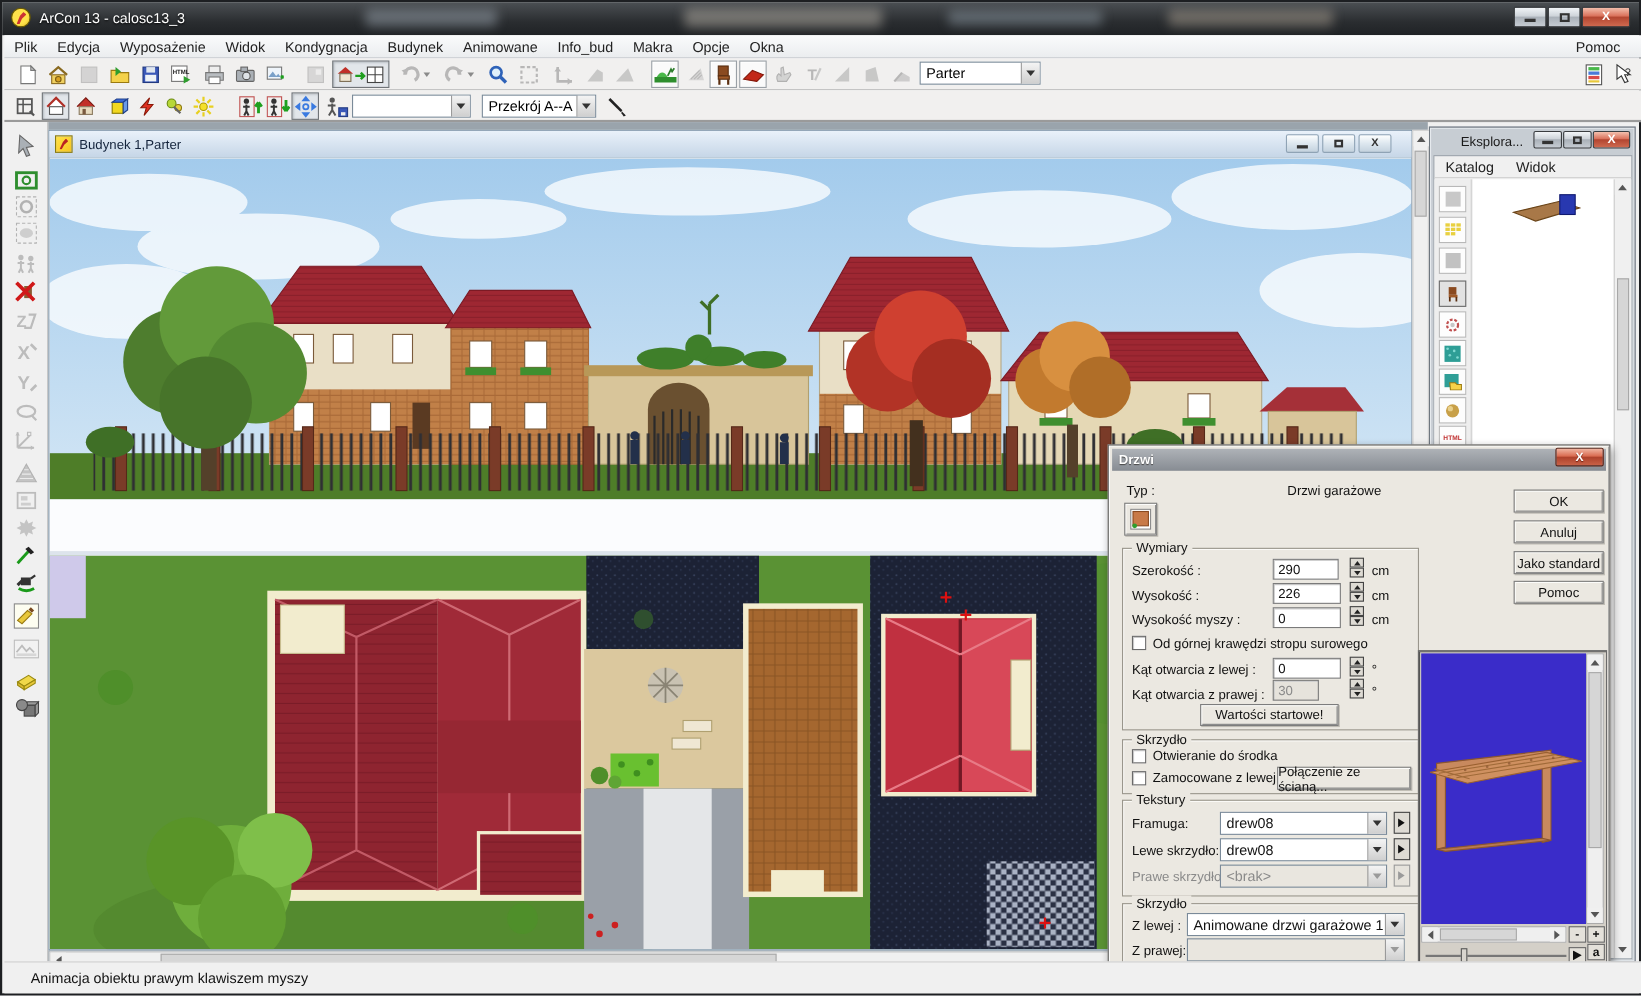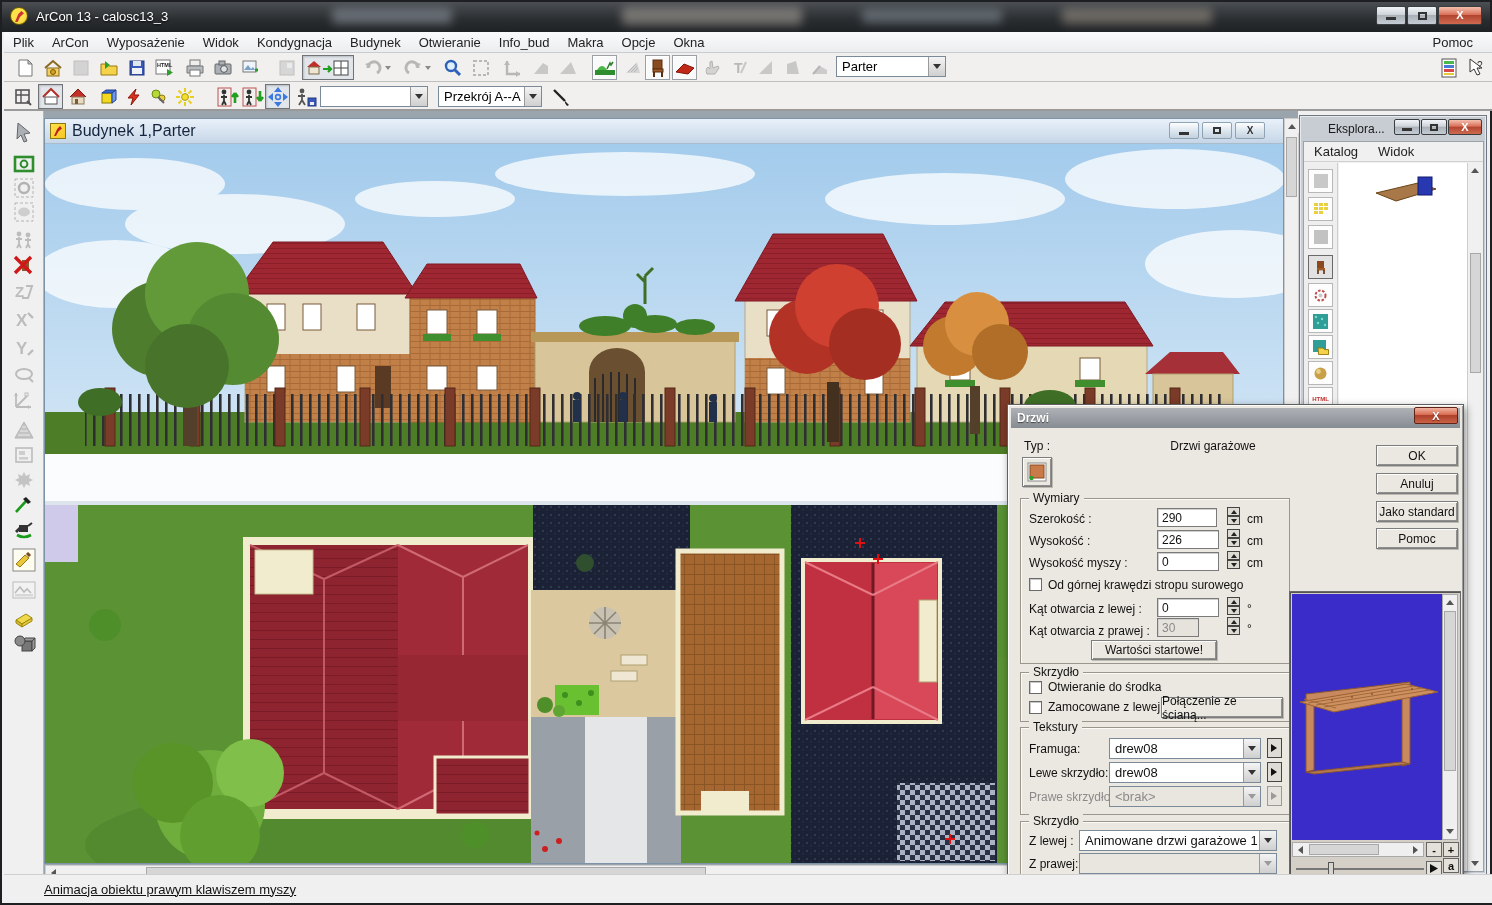--- a/index.html
+++ b/index.html
@@ -44,21 +44,21 @@
   .left-toolbar { position:absolute; left:2px; top:109px; width:40px; height:763px; background:#f0f0f0; border-right:1px solid #b5b5b5; }
   .lt { position:absolute; left:6px; width:28px; height:26px; display:flex; align-items:center; justify-content:center; }
   .lt.dis svg { opacity:.6; }
 
   
   .mdi { position:absolute; left:42px; top:109px; width:1254px; height:763px; background:#9aa4ac; }
   .child { position:absolute; left:0; top:7px; width:1240px; height:746px; border:1px solid #7d93a8; background:#fff; }
   .child-title { position:absolute; left:0; top:0; width:100%; height:25px; background:linear-gradient(#e9f1fa,#c6d6e7); border-bottom:1px solid #a9bccd; display:flex; align-items:center; }
   .child-icon { width:16px; height:16px; margin:0 6px 0 5px; background:linear-gradient(135deg,#ffe24a,#f7c520); border:1px solid #8a7a10; position:relative; }
   .child-icon::after { content:""; position:absolute; left:3px; top:2px; width:8px; height:10px; background:#b22; clip-path:polygon(0 100%,40% 30%,75% 0,100% 25%,55% 55%,25% 100%); }
-  .child-title .t { font-size:16px; color:#14243c; }
+  .child-title .t { font-size:12px; color:#14243c; }
   .child-btns { position:absolute; right:18px; top:3px; display:flex; gap:3px; }
   .mini-btn { width:30px; height:17px; border:1px solid #8fa3b5; border-radius:2px; background:linear-gradient(#fdfefe,#dde7ef 50%,#c4d2de); display:flex; align-items:center; justify-content:center; }
   .canvas-area { position:absolute; left:0; top:25px; width:1238px; height:719px; overflow:hidden; }
   .divider { position:absolute; left:0; top:357px; width:100%; height:4px; background:#dde4ec; }
 
   
   .hscroll { position:absolute; left:0; top:746px; width:1240px; height:16px; background:#f0f0f0; border:1px solid #cdcdcd; }
   .hthumb { position:absolute; left:100px; top:1px; width:560px; height:12px; background:#d6d6d6; border:1px solid #a8a8a8; }
   .sb-arrow { position:absolute; width:14px; height:14px; display:flex; align-items:center; justify-content:center; background:#f0f0f0; }
   .tri-l { width:0; height:0; border:4px solid transparent; border-right:5px solid #555; margin-right:3px; }
@@ -115,21 +115,21 @@
   .pv-vs .vthumb { left:1px; top:16px; height:160px; width:12px; }
   .pv-hs { position:absolute; left:2px; top:250px; width:132px; height:15px; background:#efefef; border:1px solid #aaa; }
   .pv-hs .hthumb { left:16px; width:70px; height:11px; }
   .pv-sq { position:absolute; width:16px; height:15px; background:#e4e1da; border:1px solid #666; display:flex; align-items:center; justify-content:center; font-size:11px; font-weight:bold; }
   .slider-row { position:absolute; left:2px; top:268px; width:168px; height:18px; }
   .slider-track { position:absolute; left:4px; top:8px; width:128px; height:2px; background:#777; }
   .slider-thumb { position:absolute; left:36px; top:2px; width:6px; height:13px; background:#d8d5ce; border:1px solid #555; }
 
   
   .statusbar { position:absolute; left:2px; top:872px; width:1488px; height:29px; background:#f0f0f0; border-top:1px solid #cfcfcf; display:flex; align-items:center; z-index:6; }
-  .statusbar .cell { margin-left:40px; font-size:13px; color:#111;text-decoration:underline; }
+  .statusbar .cell { margin-left:24px; font-size:13px; color:#111; }
 
   svg { display:block; }
 </style>
 </head>
 <body>
 
 <div class="app">
 
   <div class="titlebar">
     <div class="blur-blob" style="left:330px;top:6px;width:120px;height:16px;background:#9aa4ae;"></div>
@@ -146,26 +146,26 @@
           <div class="glyph-restore"></div>
         </div>
       <div class="aero-btn close">
           <span class="glyph-x" style="color:#fff;">X</span>
         </div>
     </div>
   </div>
 
   <div class="menubar">
     <span>Plik</span>
-    <span>ArCon</span>
+    <span>Edycja</span>
     <span>Wyposażenie</span>
     <span>Widok</span>
     <span>Kondygnacja</span>
     <span>Budynek</span>
-    <span>Otwieranie</span>
+    <span>Animowane</span>
     <span>Info_bud</span>
     <span>Makra</span>
     <span>Opcje</span>
     <span>Okna</span>
     <span class="menu-help">Pomoc</span>
   </div>
 
   <div class="toolbar1">
     <div class="tb" style="left:8px">
         <svg width="20" height="20">

